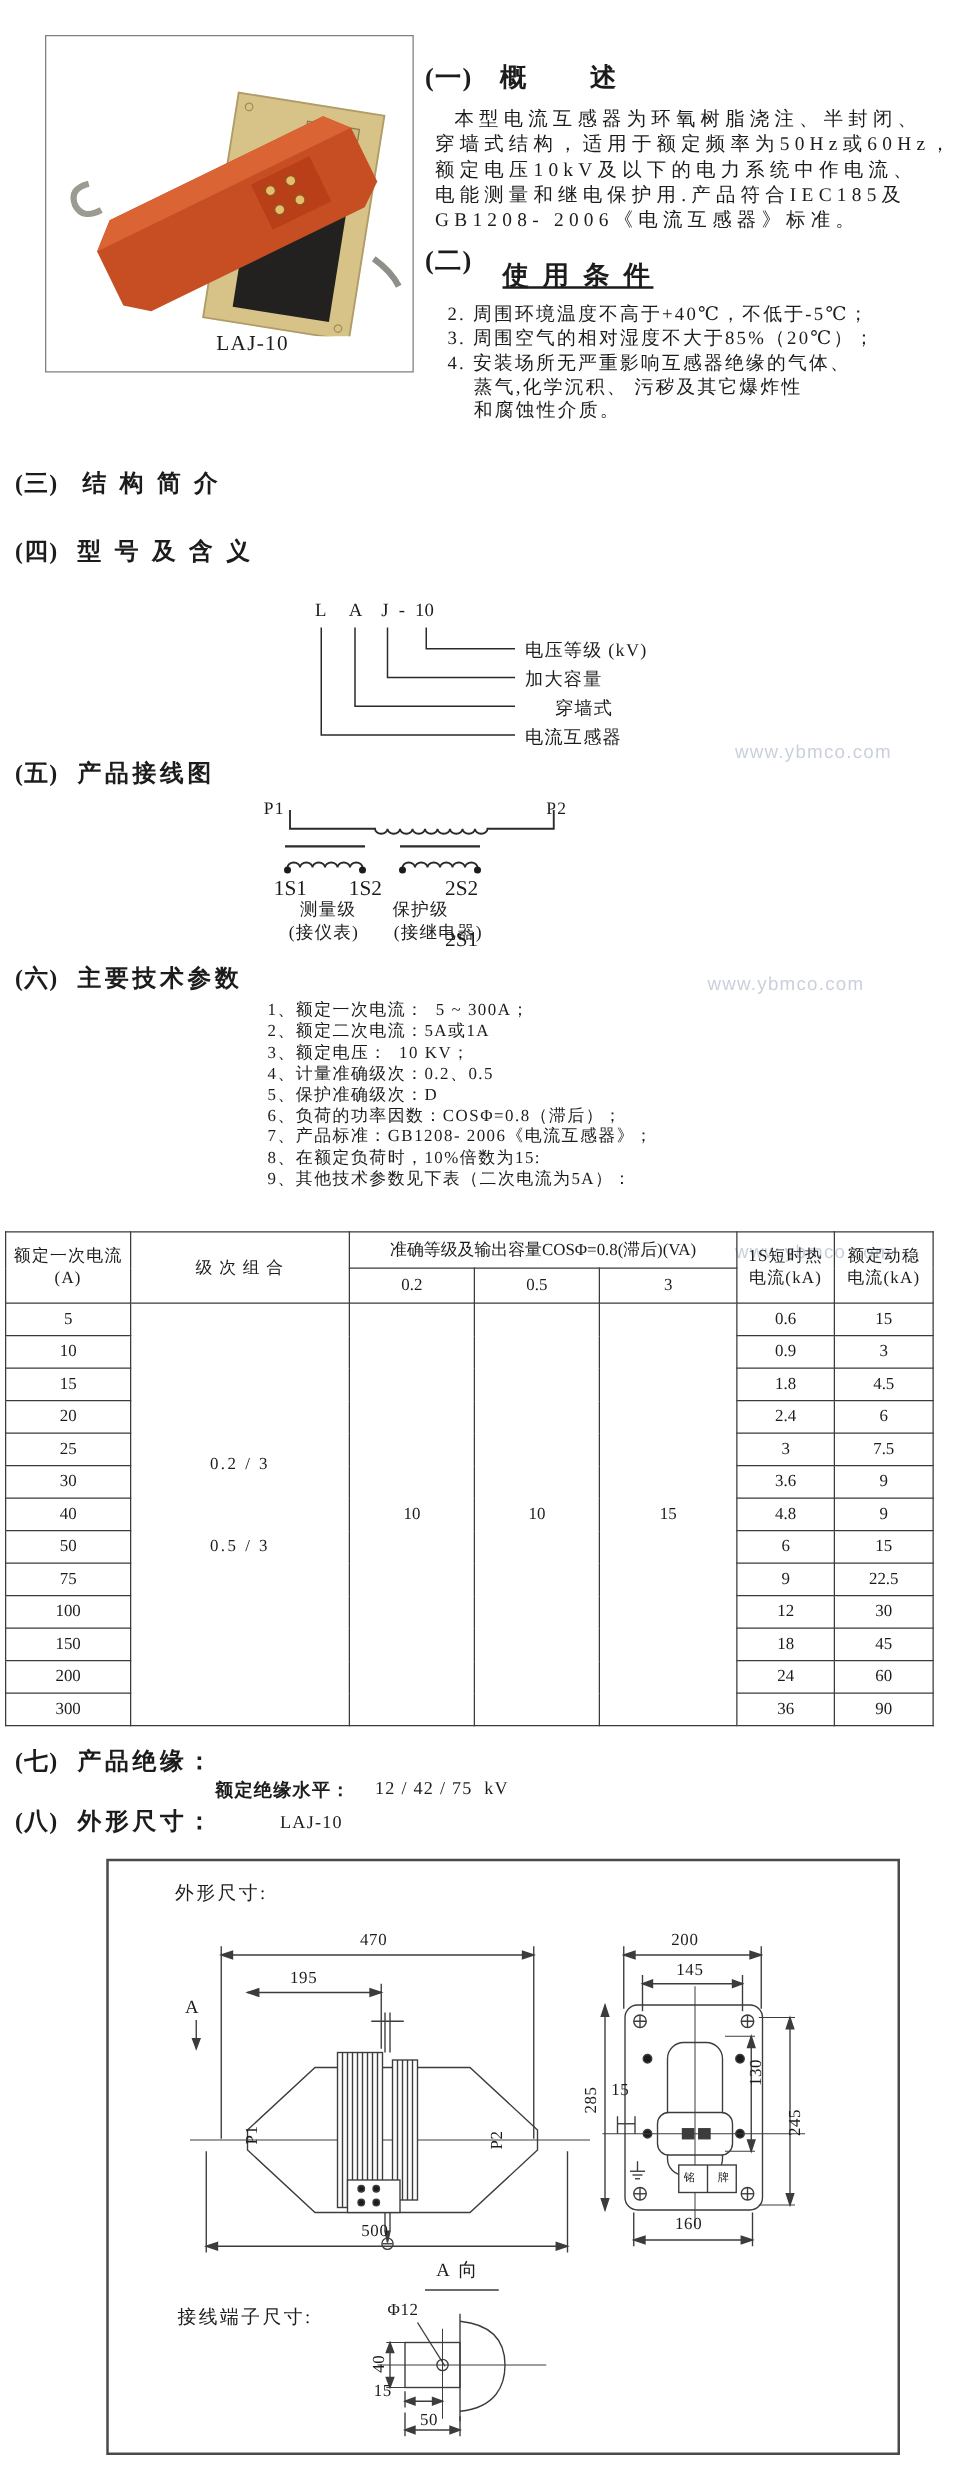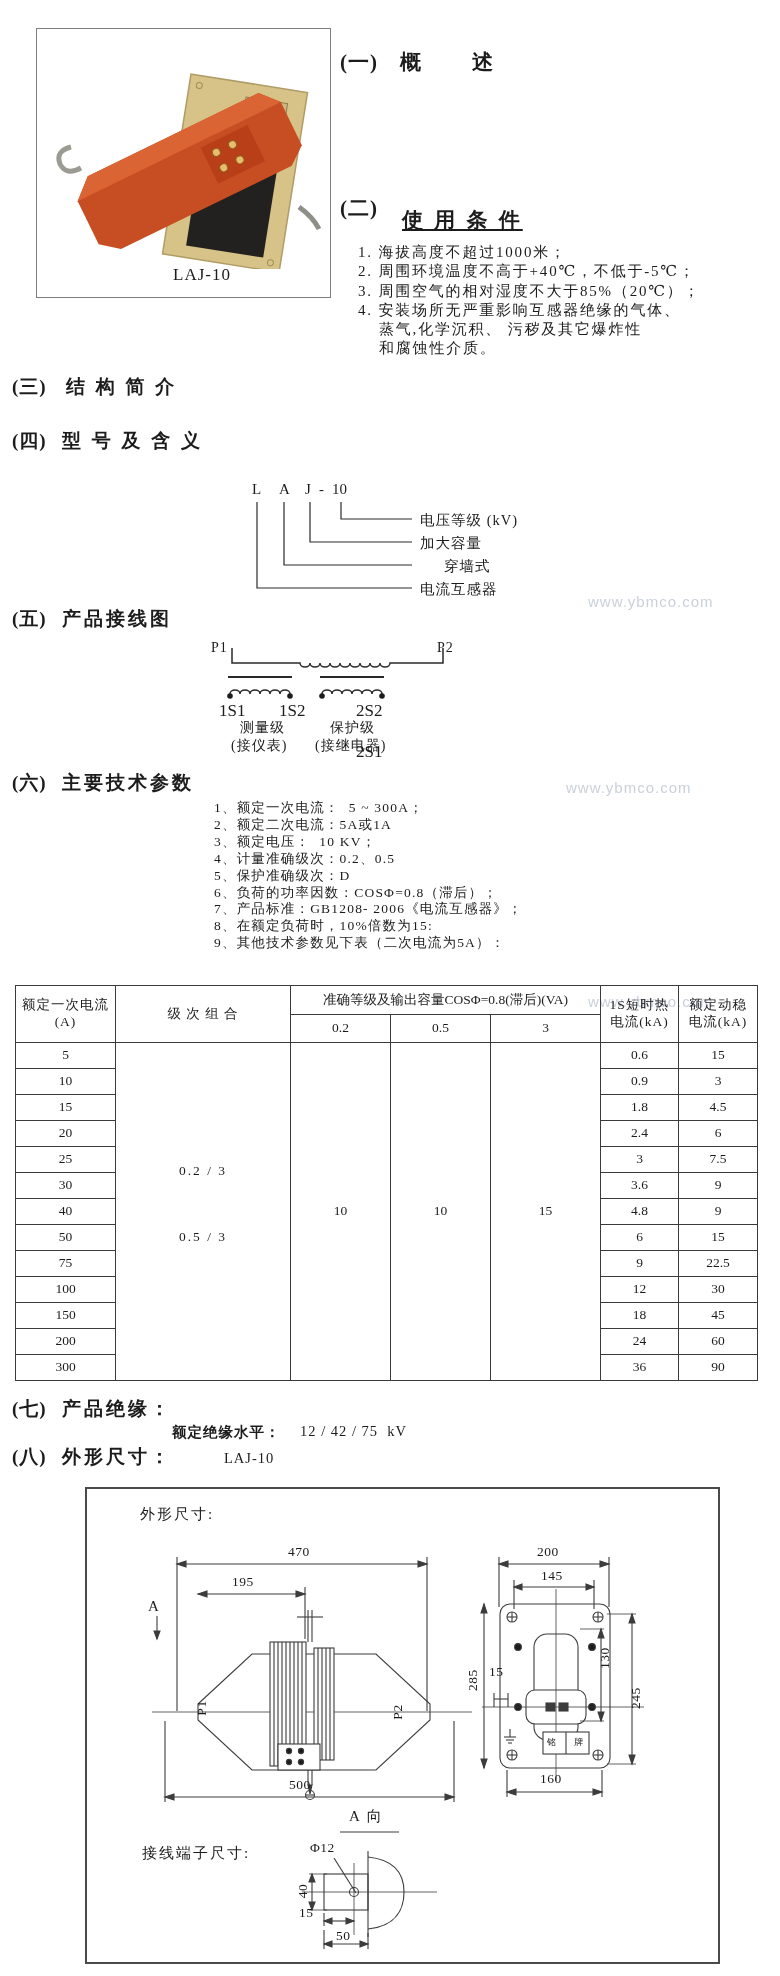--- a/index.html
+++ b/index.html
@@ -21,21 +21,21 @@
   
   .photo-box{position:absolute;left:36px;top:28px;width:293px;height:268px;border:1px solid #7e7e7e;background:#fff;}
   .photo-caption{position:absolute;left:50%;bottom:12px;transform:translateX(-18%);font-size:17px;letter-spacing:1px;}
   
   .model-char{position:absolute;font-size:15px;}
   .model-label{position:absolute;font-size:14.5px;letter-spacing:1px;white-space:pre;}
   
   .wire-lab{position:absolute;font-size:14px;letter-spacing:1px;white-space:pre;}
   .wire-term{position:absolute;font-size:17px;}
   
-  table.spec{position:absolute;left:15px;top:985px;border-collapse:collapse;table-layout:fixed;}
+  table.spec{position:absolute;left:4px;top:985px;border-collapse:collapse;table-layout:fixed;}
   table.spec td{border:1px solid #3a3a3a;text-align:center;vertical-align:middle;
                 font-size:13.5px;padding:0;line-height:1.25;}
   td.hdr{white-space:pre-line;font-size:13.5px;letter-spacing:1px;}
   td.group-hdr{font-size:12.3px;letter-spacing:0;height:28px;}
   tr.subhdr td{height:27px;margin-left:44px;}
   tr.datarow{height:26px;}
   td.combo-cell{position:relative;}
   .combo-line{position:absolute;left:0;width:100%;text-align:center;letter-spacing:2px;font-size:13.5px;}
   
   .draw-box{position:absolute;left:85px;top:1487px;width:631px;height:473px;border:2px solid #4a4a4a;background:#fff;}
@@ -86,25 +86,29 @@
         <circle cx="206" cy="156" r="4" fill="#e6bd6b" stroke="#8a5a20"></circle>
       </g>
 
       <path d="M262,178 q14,10 20,22" fill="none" stroke="#8f8f89" stroke-width="5"></path>
     </svg>
     <span class="photo-caption">LAJ-10</span>
   </div>
 
   <span class="h-num" style="left:340px;top:48px;">(一)</span>
   <span class="h-title" style="left:400px;top:48px;">概　　述</span>
+  <div class="overview-body" style="left:348px;top:86px;">本型电流互感器为环氧树脂浇注、半封闭、
+穿墙式结构，适用于额定频率为50Hz或60Hz，
+额定电压10kV及以下的电力系统中作电流、
+电能测量和继电保护用.产品符合IEC185及
+GB1208- 2006《电流互感器》标准。</div>
 
   <span class="h-num" style="left:340px;top:194px;">(二)</span>
   <span class="h-title" style="left:402px;top:206px;text-decoration:underline;">使 用 条 件</span>
   <div class="abs" style="left:358px;top:243px;width:420px;">
-    <div class="cond-item">1. 海拔高度不超过1000米；</div>
     <div class="cond-item">2. 周围环境温度不高于+40℃，不低于-5℃；</div>
     <div class="cond-item">3. 周围空气的相对湿度不大于85%（20℃）；</div>
     <div class="cond-item">4. 安装场所无严重影响互感器绝缘的气体、
 蒸气,化学沉积、 污秽及其它爆炸性
 和腐蚀性介质。</div>
   </div>
 
   <span class="h-num h-md" style="left:12px;top:374px;">(三)</span>
   <span class="h-title h-md" style="left:66px;top:374px;">结 构 简 介</span>
 
@@ -146,21 +150,21 @@
     <circle cx="85" cy="58" r="2.8" fill="#1c1c1c"></circle>
     <circle cx="117" cy="58" r="2.8" fill="#1c1c1c"></circle>
     <circle cx="177" cy="58" r="2.8" fill="#1c1c1c"></circle>
   </svg>
   <span class="wire-term" style="left:219px;top:701px;">1S1</span>
   <span class="wire-term" style="left:279px;top:701px;">1S2</span>
   <span class="wire-term" style="left:312px;top:742px;margin-left:44px;">2S1</span>
   <span class="wire-term" style="left:356px;top:701px;">2S2</span>
   <span class="wire-lab" style="left:240px;top:719px;">测量级</span>
   <span class="wire-lab" style="left:231px;top:737px;">(接仪表)</span>
-  <span class="wire-lab" style="left:330px;top:719px;">保护级</span>
+  <span class="wire-lab" style="left:314px;top:719px;">保护级</span>
   <span class="wire-lab" style="left:315px;top:737px;">(接继电器)</span>
 
   <span class="h-num h-md" style="left:12px;top:770px;">(六)</span>
   <span class="h-title h-md" style="left:62px;top:770px;">主要技术参数</span>
   <div class="abs" style="left:214px;top:800px;">
     <div class="tech-item">1、额定一次电流：  5 ~ 300A；</div>
     <div class="tech-item">2、额定二次电流：5A或1A</div>
     <div class="tech-item">3、额定电压：  10 KV；</div>
     <div class="tech-item">4、计量准确级次：0.2、0.5</div>
     <div class="tech-item">5、保护准确级次：D</div>

